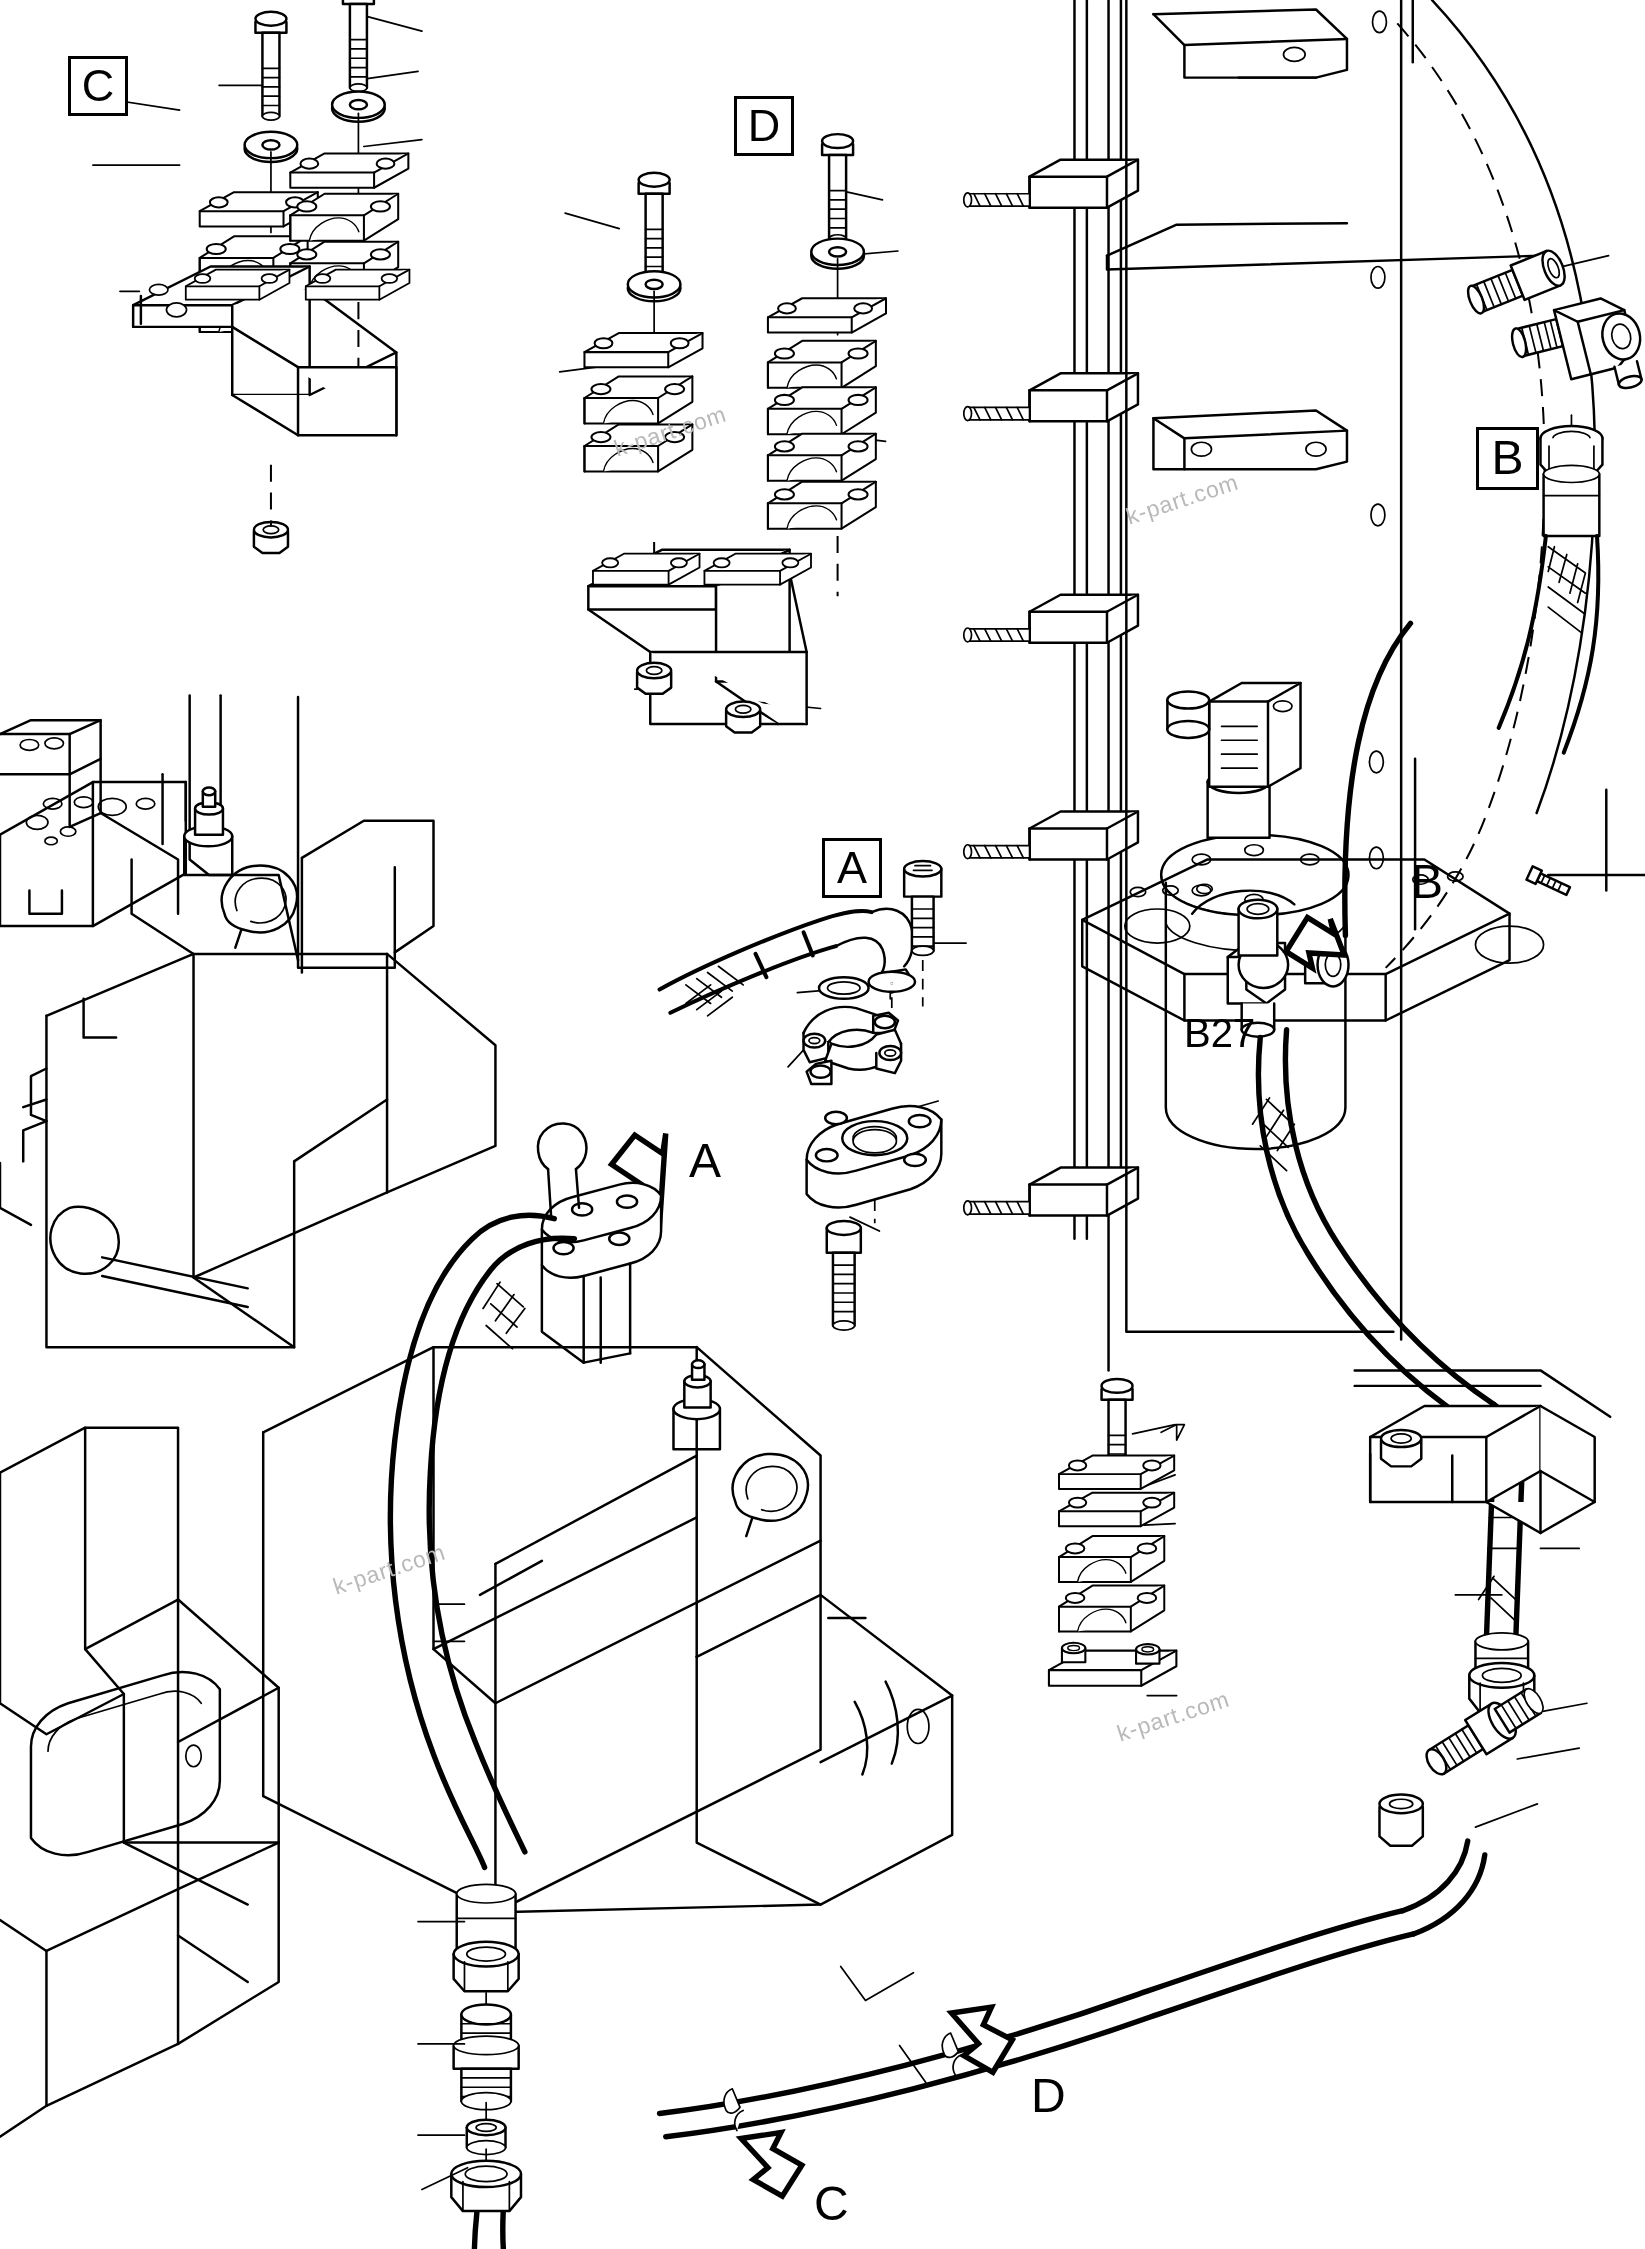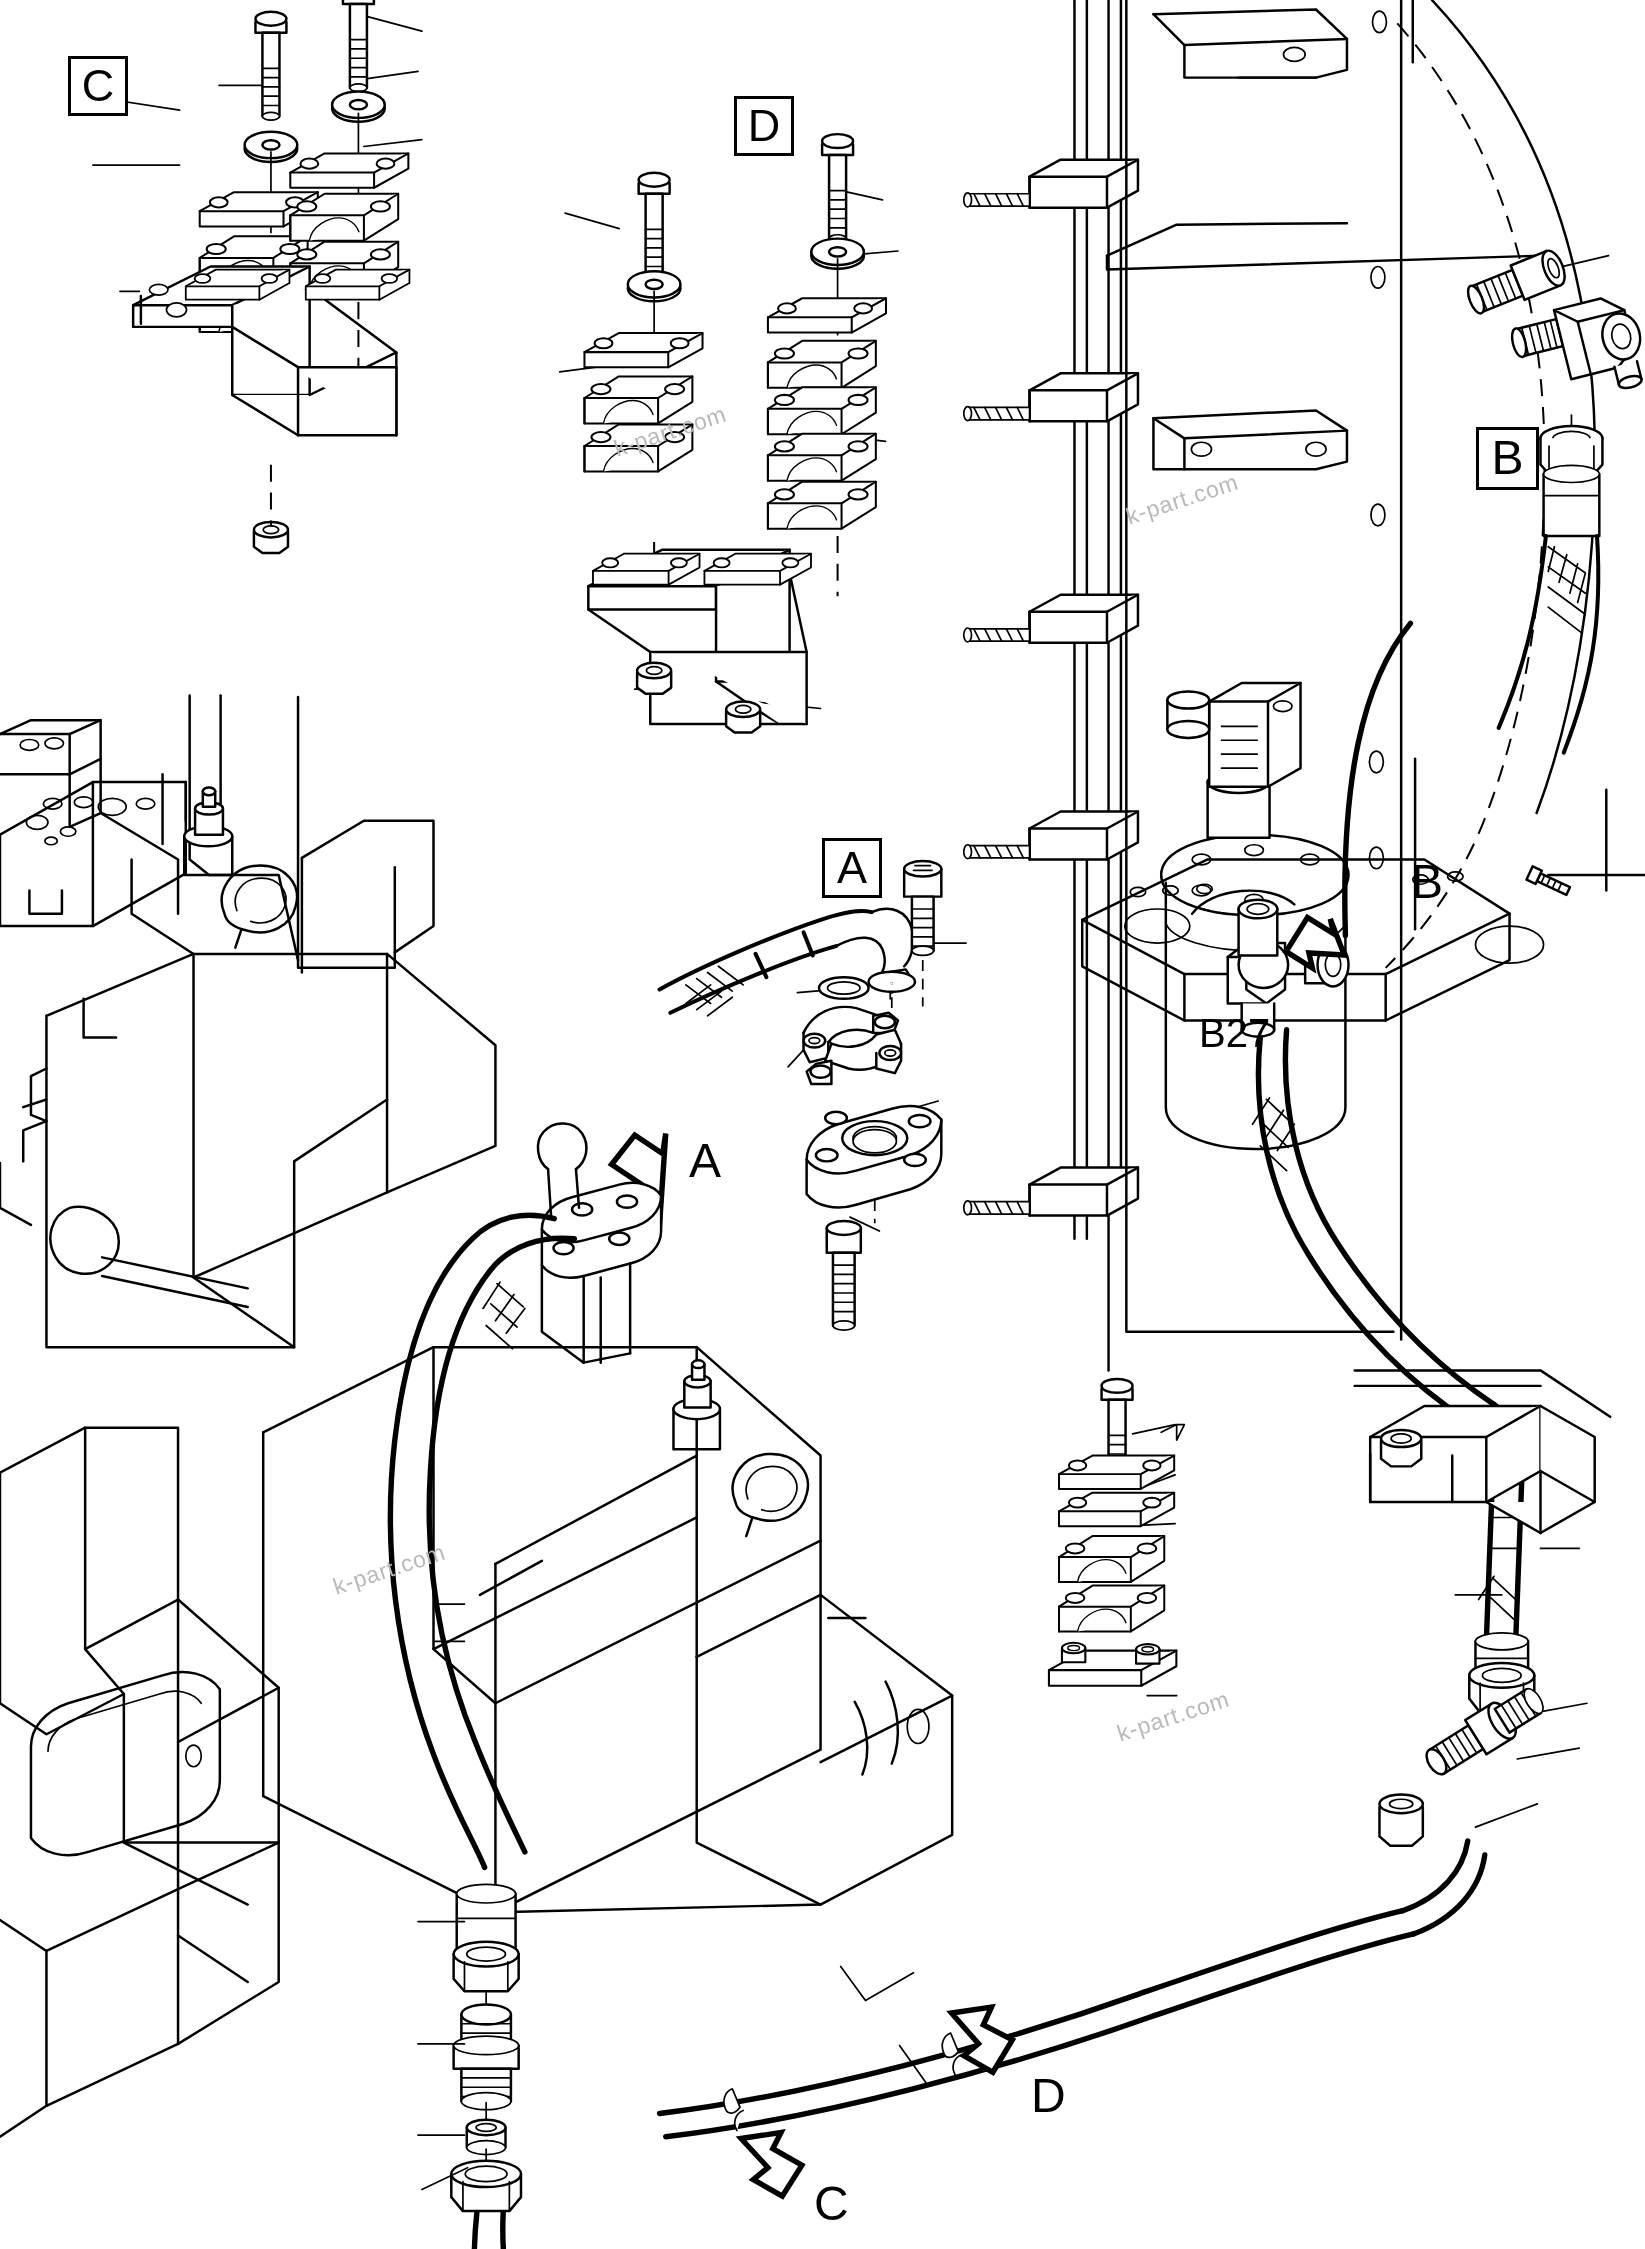--- a/index.html
+++ b/index.html
@@ -889,21 +889,21 @@
   </div>
   <div class="detail-box" style="left:1476px; top:427px; width:63px; height:63px; font-size:48px;">
     <span>B</span>
   </div>
 
   <div class="ref-letter" style="left:689px; top:1137px; font-size:48px;">A</div>
   <div class="ref-letter" style="left:1411px; top:858px; font-size:48px;">B</div>
   <div class="ref-letter" style="left:814px; top:2180px; font-size:48px;">C</div>
   <div class="ref-letter" style="left:1031px; top:2072px; font-size:48px;">D</div>
 
-  <div class="part-id" style="left:1184px; top:1013px; font-size:40px;margin-left:15px;">B27</div>
+  <div class="part-id" style="left:1184px; top:1013px; font-size:40px;">B27</div>
 
   <div class="watermark" style="left:612px; top:418px; font-size:23px; transform:rotate(-18deg);">k-part.com</div>
   <div class="watermark" style="left:1124px; top:486px; font-size:23px; transform:rotate(-18deg);">k-part.com</div>
   <div class="watermark" style="left:331px; top:1556px; font-size:23px; transform:rotate(-18deg);">k-part.com</div>
   <div class="watermark" style="left:1115px; top:1703px; font-size:23px; transform:rotate(-18deg);">k-part.com</div>
 
 </div>
 
 
 </body></html>

